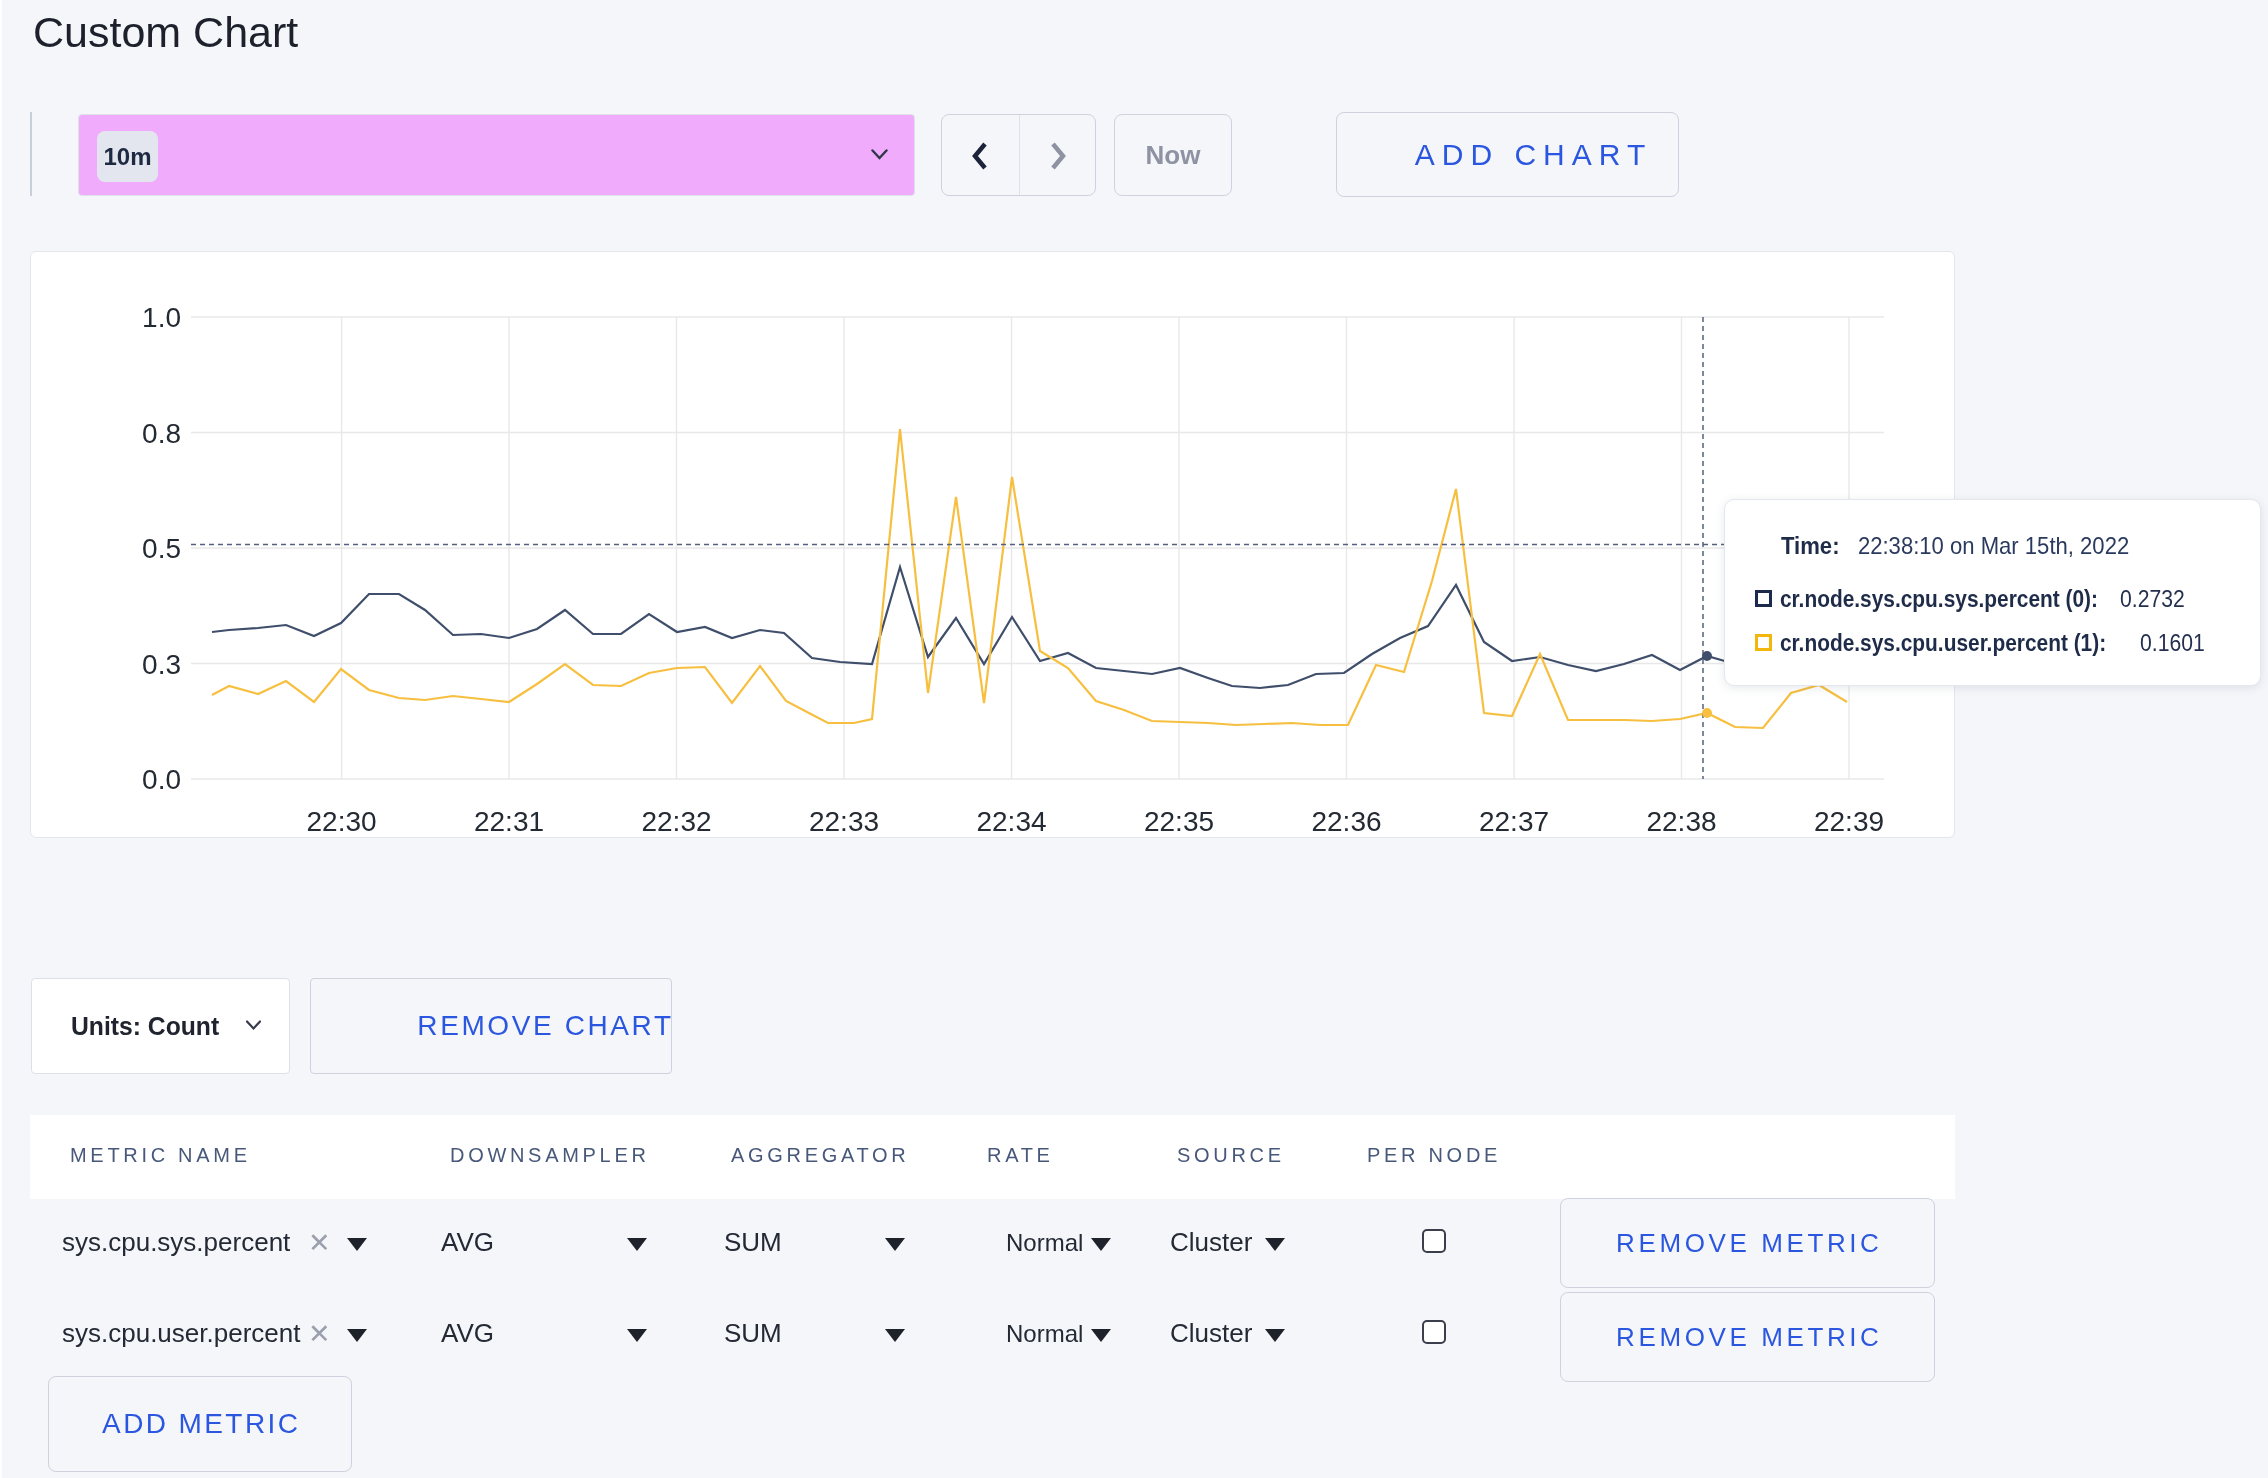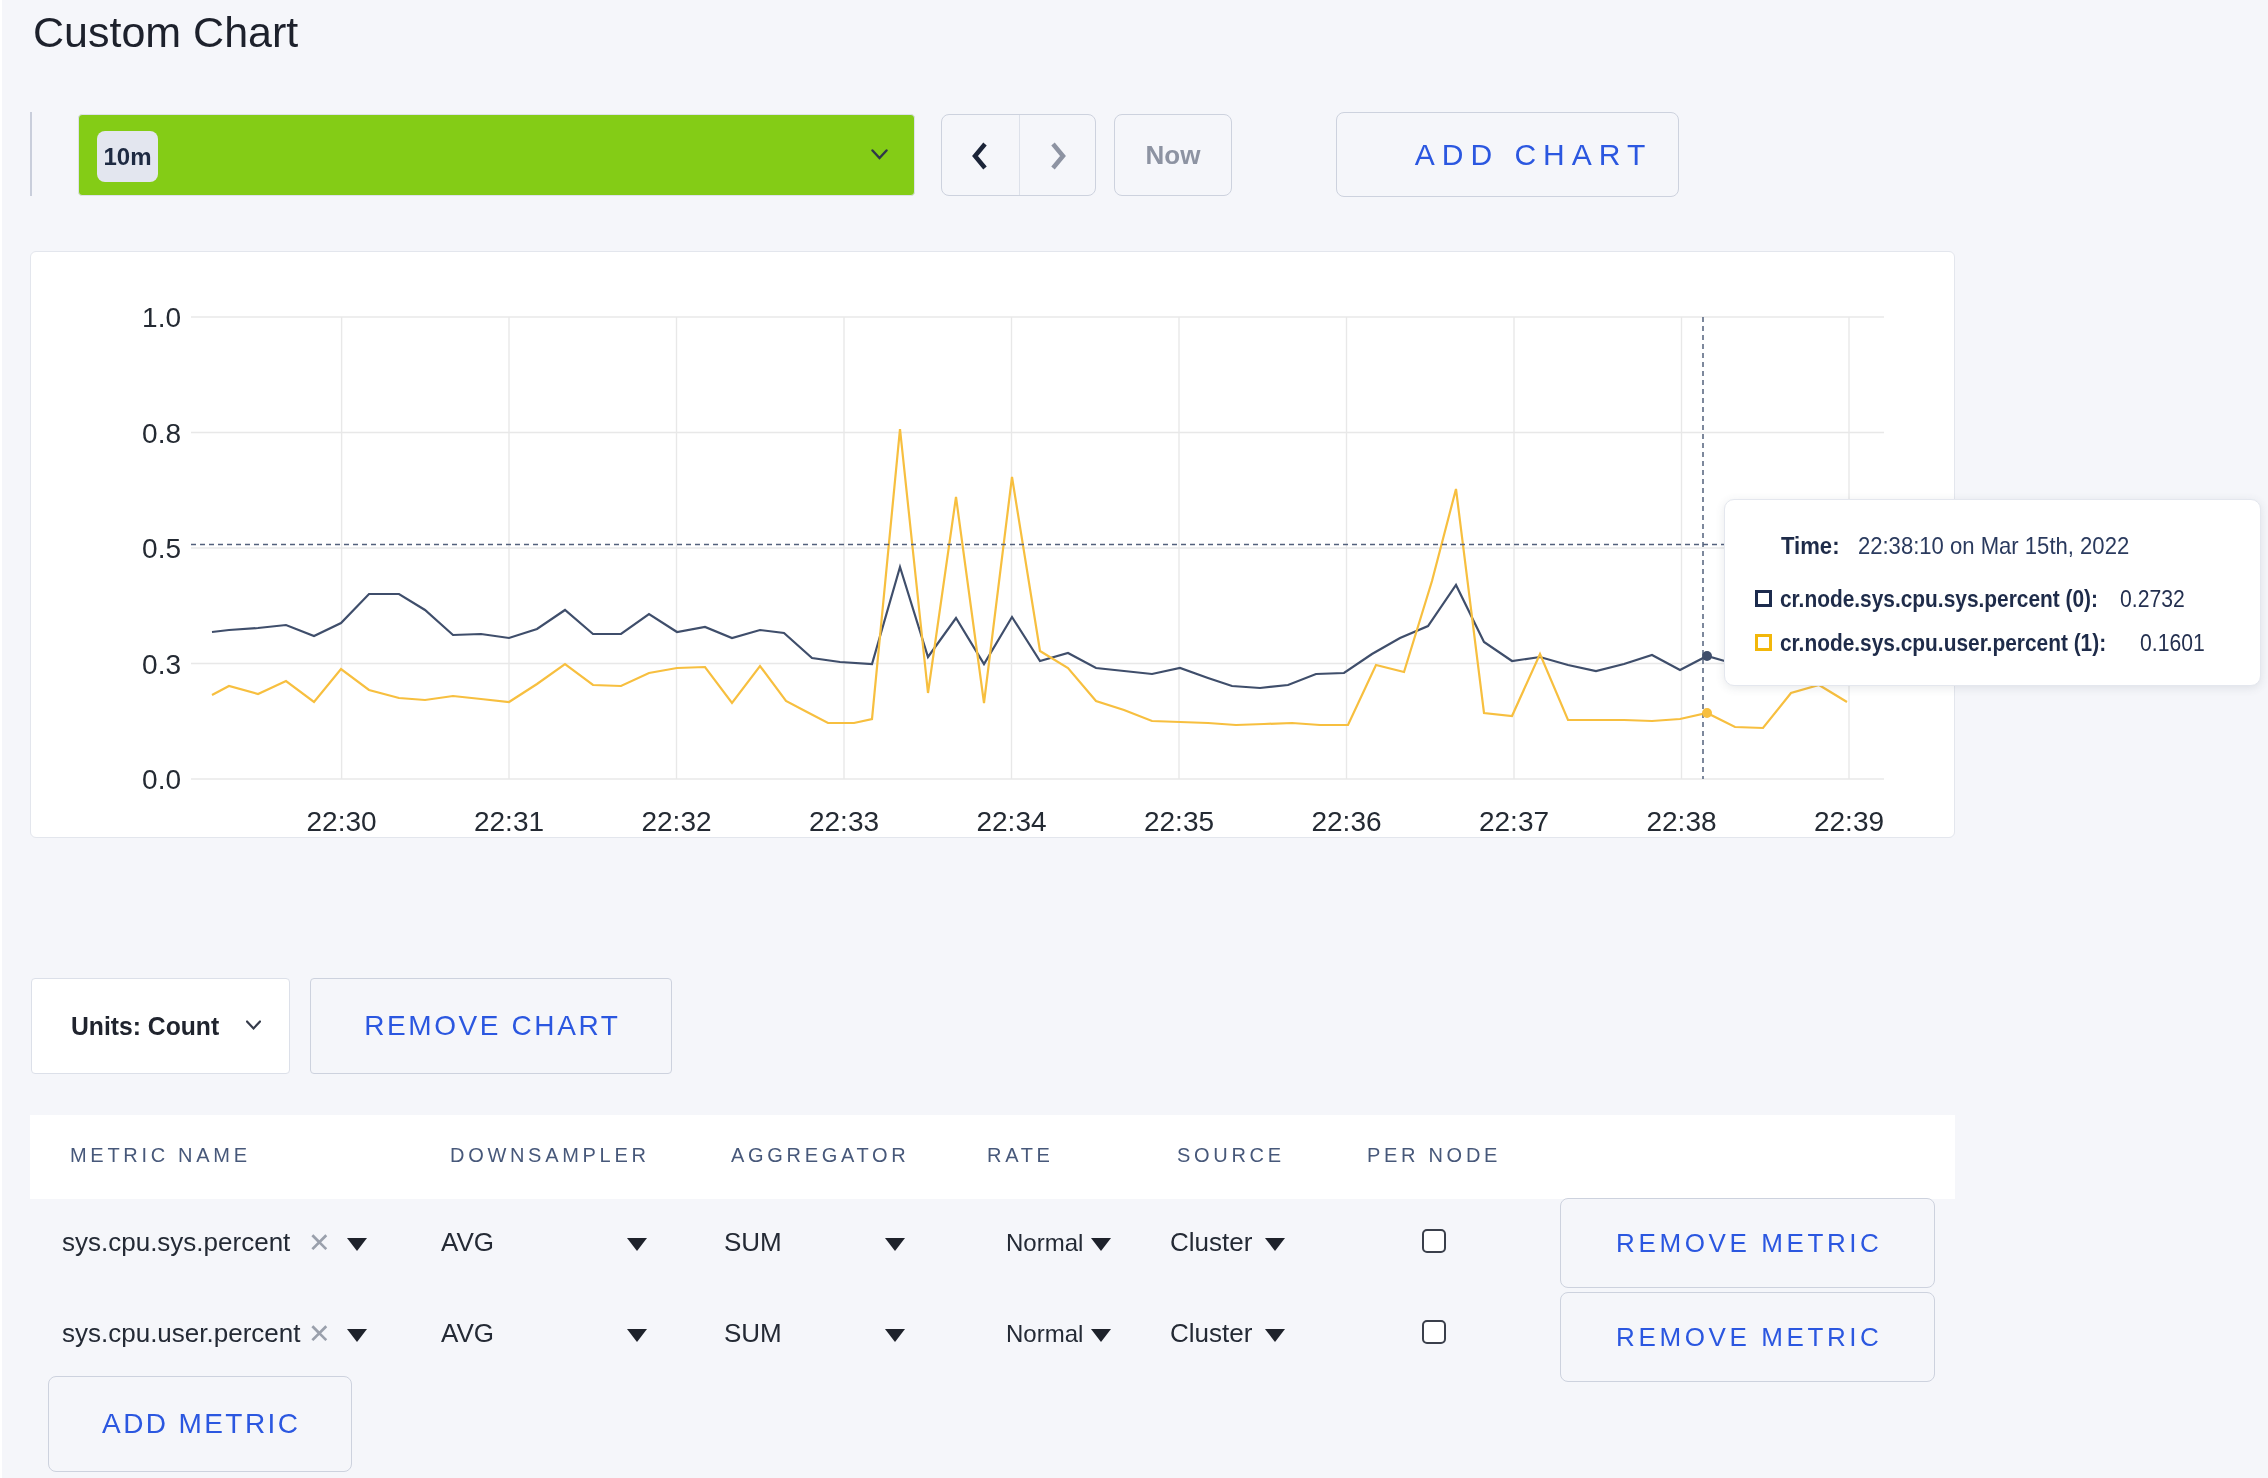--- a/index.html
+++ b/index.html
@@ -9,21 +9,21 @@
   .blue { color:#2b57e0; letter-spacing:6px; font-weight:500; }
 </style>
 </head>
 <body>
   <div class="abs" style="left:0; top:0; width:2px; height:1478px; background:#fff;"></div>
 
   <div class="abs" style="left:33px; top:8px; font-size:43px; color:#1d212c;">Custom Chart</div>
 
   <div class="abs" style="left:30px; top:112px; width:2px; height:84px; background:#c9cedb;"></div>
 
-  <div class="abs" style="left:78px; top:114px; width:837px; height:82px; background:#84cc16; border:1px solid #dde1ea; border-radius:4px;padding-left:36px;">
+  <div class="abs" style="left:78px; top:114px; width:837px; height:82px; background:#f0abfc; border:1px solid #dde1ea; border-radius:4px;padding-left:36px;">
     <div class="abs" style="left:18px; top:16px; width:61px; height:51px; background:#e3e6ef; border-radius:8px; display:flex; align-items:center; justify-content:center; font-weight:bold; font-size:24px; color:#1e2a42;">10m</div>
     <svg class="abs" style="left:792px; top:34px;" width="17" height="11" viewBox="0 0 17 11">
       <path d="M1.5 1.5 L8.5 9 L15.5 1.5" stroke="#2f3749" stroke-width="2.4" fill="none" stroke-linecap="round"></path>
     </svg>
   </div>
 
   <div class="abs" style="left:941px; top:114px; width:155px; height:82px; border:1px solid #cdd2de; border-radius:8px;">
     <div class="abs" style="left:77px; top:0; width:1px; height:80px; background:#dde1ea;"></div>
     <svg class="abs" style="left:28px; top:26px;" width="20" height="30" viewBox="0 0 20 30">
       <path d="M15 3 L5 15 L15 27" stroke="#1b2438" stroke-width="4.5" fill="none"></path>
@@ -105,21 +105,21 @@
     <div class="abs" style="left:55px; top:130px; font-size:23px; font-weight:bold; color:#1e2b49; white-space:nowrap; transform:scaleX(0.908); transform-origin:left;">cr.node.sys.cpu.user.percent (1):</div>
     <div class="abs" style="left:415px; top:130px; font-size:23px; color:#243050; transform:scaleX(0.92); transform-origin:left;">0.1601</div>
   </div>
 
   <div class="abs" style="left:31px; top:978px; width:259px; height:96px; background:#fff; border:1px solid #dce0e9; border-radius:4px;padding-left:8px;">
     <div class="abs" style="left:39px; top:0; height:94px; display:flex; align-items:center; font-size:26px; font-weight:bold; color:#20242e; transform:scaleX(0.95); transform-origin:left;">Units: Count</div>
     <svg class="abs" style="left:214px; top:41px;" width="15" height="11" viewBox="0 0 15 11">
       <path d="M1 1.5 L7.5 8.5 L14 1.5" stroke="#353b4a" stroke-width="2.2" fill="none" stroke-linecap="round"></path>
     </svg>
   </div>
-  <div class="btn" style="left:310px; top:978px; width:362px; height:96px; border-radius:4px;">
+  <div class="btn" style="left:310px; top:978px; width:362px; height:96px; border-radius:4px;justify-content:flex-end;">
     <span class="blue" style="font-size:28px; letter-spacing:2.6px; margin-right:-2.6px;">REMOVE CHART</span>
   </div>
 
   <div class="abs" style="left:30px; top:1115px; width:1925px; height:84px; background:#fff;"></div>
   <div class="abs" style="top:1144px; left:70px; font-size:20px; letter-spacing:3.7px; color:#47587a;">METRIC NAME</div>
   <div class="abs" style="top:1144px; left:450px; font-size:20px; letter-spacing:3.7px; color:#47587a;">DOWNSAMPLER</div>
   <div class="abs" style="top:1144px; left:731px; font-size:20px; letter-spacing:3.7px; color:#47587a;">AGGREGATOR</div>
   <div class="abs" style="top:1144px; left:987px; font-size:20px; letter-spacing:3.7px; color:#47587a;">RATE</div>
   <div class="abs" style="top:1144px; left:1177px; font-size:20px; letter-spacing:3.7px; color:#47587a;">SOURCE</div>
   <div class="abs" style="top:1144px; left:1367px; font-size:20px; letter-spacing:3.7px; color:#47587a;">PER NODE</div>

